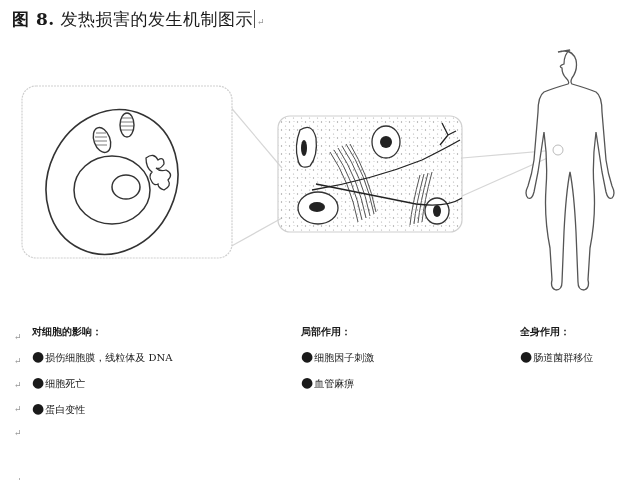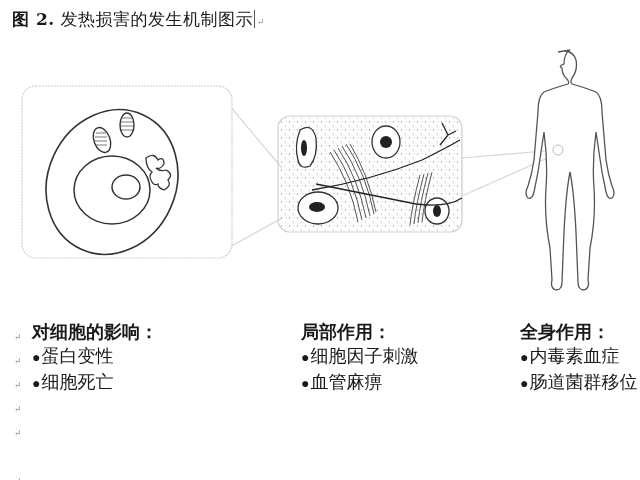--- a/index.html
+++ b/index.html
@@ -3,30 +3,30 @@
   <meta charset="utf-8">
   <style>
     html, body { margin: 0; padding: 0; background: #ffffff; }
     body { width: 640px; height: 480px; position: relative; overflow: hidden;
            font-family: "DejaVu Serif", "Liberation Serif", serif; color: #1a1a1a; }
     .title { position: absolute; left: 12px; top: 8px; font-size: 17px; letter-spacing: 0.5px; }
     .title b { font-weight: bold; }
     .title .mark, .mark { color: #999; font-size: 9px; margin-left: 2px; }
     .cursor { display: inline-block; width: 1px; height: 18px; background: #555; vertical-align: -3px; margin-left: 1px; }
     svg.art { position: absolute; left: 0; top: 0; }
-    .col { position: absolute; font-size: 18px; line-height: 24px; font-family: Liberation Serif, serif; }
+    .col { position: absolute; font-size: 10px; line-height: 24px; }
     .col .head { font-weight: bold; }
     .col .item::before { content: "●"; margin-right: 1px; font-size: 14px; }
     .retmarks { position: absolute; left: 14px; top: 325px; color: #999; font-size: 9px; line-height: 24px; }
   </style>
 </head>
 <body>
 
 <div class="title">
-  <b>图 2.</b>
+  <b>图 8.</b>
   <span>发热损害的发生机制图示</span><span class="cursor"></span><span class="mark">↵</span>
 </div>
 
 <svg class="art" width="640" height="320" viewBox="0 0 640 320">
   <defs>
     <pattern id="dots" width="8" height="8" patternUnits="userSpaceOnUse">
       <circle cx="1.5" cy="2" r="0.7" fill="#999"></circle>
       <circle cx="5.5" cy="6" r="0.6" fill="#aaa"></circle>
       <circle cx="6" cy="1.5" r="0.5" fill="#bbb"></circle>
     </pattern>
@@ -99,27 +99,27 @@
     <div>↵</div>
     <div>↵</div>
     <div>↵</div>
     <div>↵</div>
     <div>&nbsp;</div>
     <div>↵</div>
 </div>
 
 <div class="col" style="left:32px; top:320px;">
   <div class="head">对细胞的影响：</div>
+  <div class="item">损伤细胞膜，线粒体及 DNA</div>
+  <div class="item">细胞死亡</div>
   <div class="item">蛋白变性</div>
-  <div class="item">细胞死亡</div>
 </div>
 
 <div class="col" style="left:301px; top:320px;">
   <div class="head">局部作用：</div>
   <div class="item">细胞因子刺激</div>
   <div class="item">血管麻痹</div>
 </div>
 
 <div class="col" style="left:520px; top:320px;">
   <div class="head">全身作用：</div>
-  <div class="item">内毒素血症</div>
   <div class="item">肠道菌群移位</div>
 </div>
 
 </body></html>

